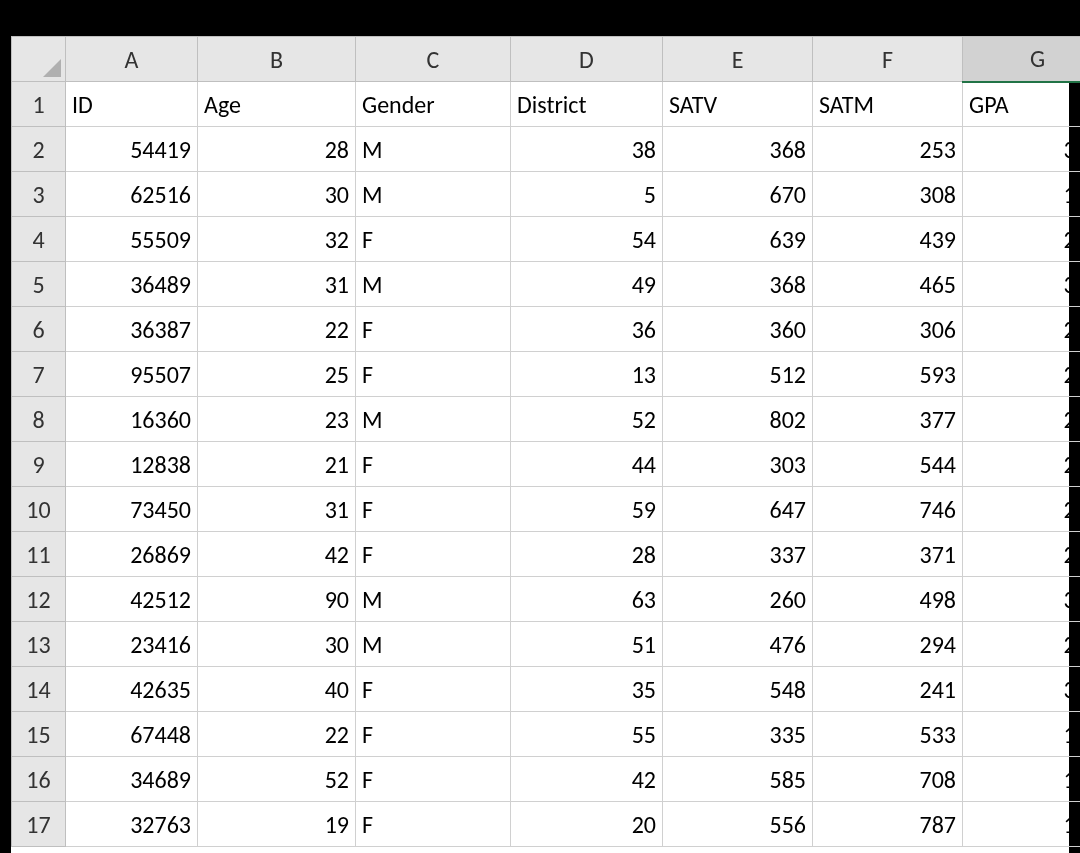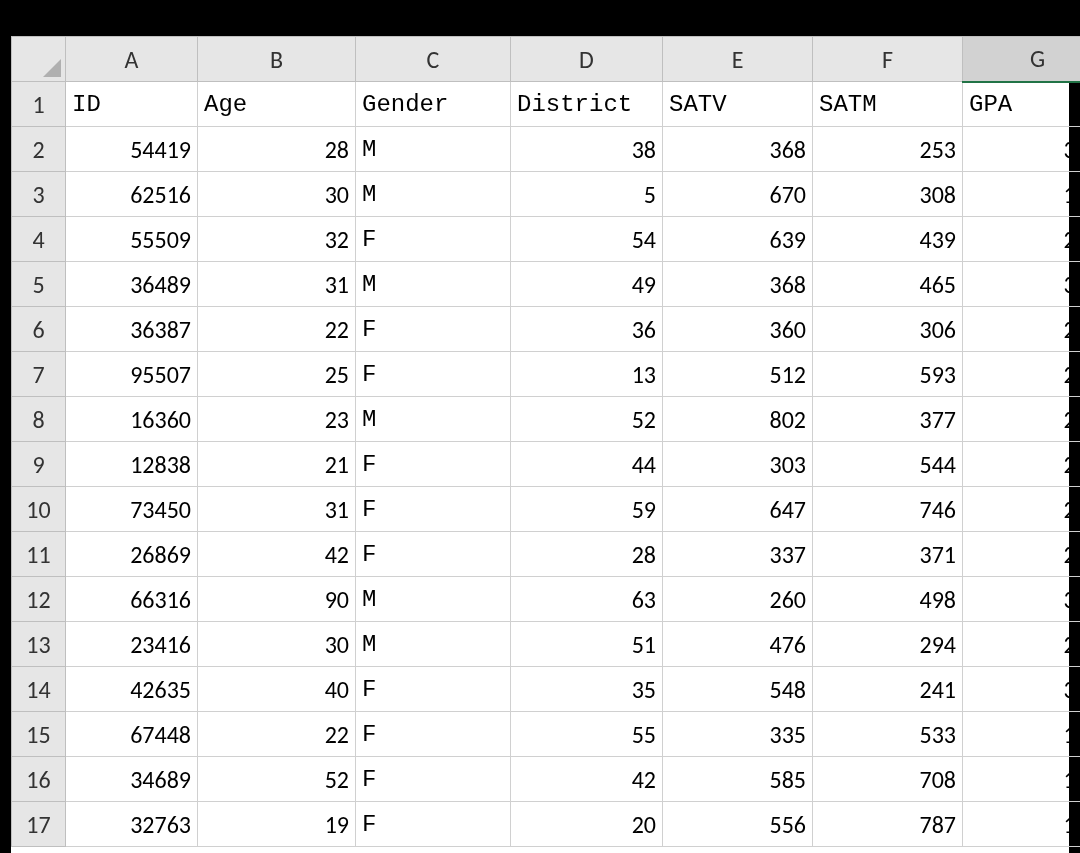--- a/index.html
+++ b/index.html
@@ -70,21 +70,21 @@
     content: '';
     position: absolute;
     right: 4px;
     bottom: 4px;
     width: 0;
     height: 0;
     border-style: solid;
     border-width: 0 0 18px 18px;
     border-color: transparent transparent #b0b0b0 transparent;
   }
-  .text-left { text-align: left; font-family: Liberation Mono, monospace; }
+  .text-left { text-align: left; }
   .text-right { text-align: right; }
   col.colA { width: 132px; }
   col.colB { width: 158px; }
   col.colC { width: 155px; }
   col.colD { width: 152px; }
   col.colE { width: 150px; }
   col.colF { width: 150px; }
   col.colG { width: 150px; }
 </style>
 </head>
@@ -222,21 +222,21 @@
           <td class="text-right">26869</td>
           <td class="text-right">42</td>
           <td class="text-left">F</td>
           <td class="text-right">28</td>
           <td class="text-right">337</td>
           <td class="text-right">371</td>
           <td class="text-right">2.28</td>
         </tr>
         <tr>
           <th class="row-header">12</th>
-          <td class="text-right">66316</td>
+          <td class="text-right">42512</td>
           <td class="text-right">90</td>
           <td class="text-left">M</td>
           <td class="text-right">63</td>
           <td class="text-right">260</td>
           <td class="text-right">498</td>
           <td class="text-right">3.24</td>
         </tr>
         <tr>
           <th class="row-header">13</th>
           <td class="text-right">23416</td>

